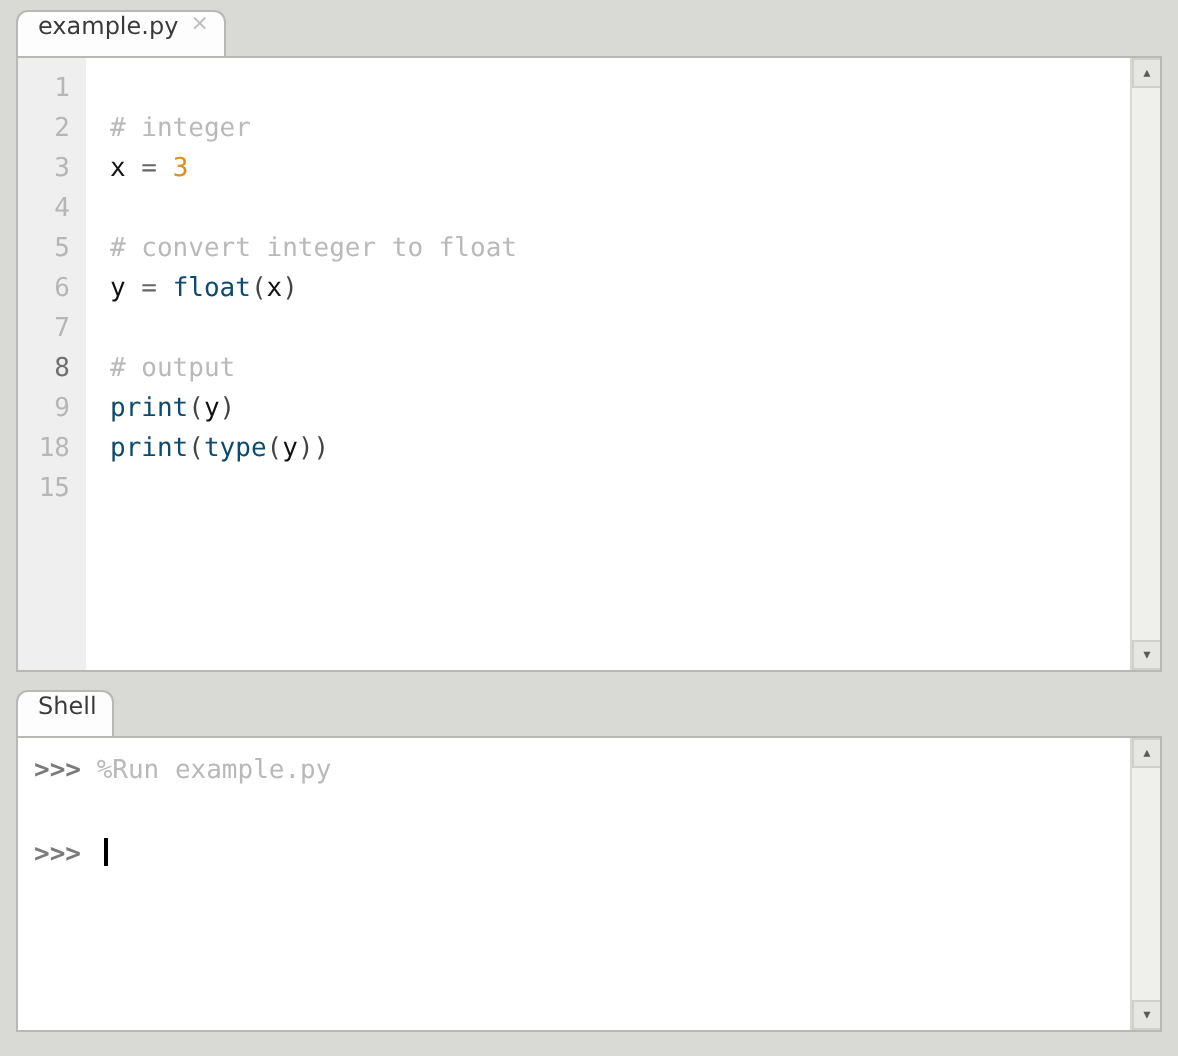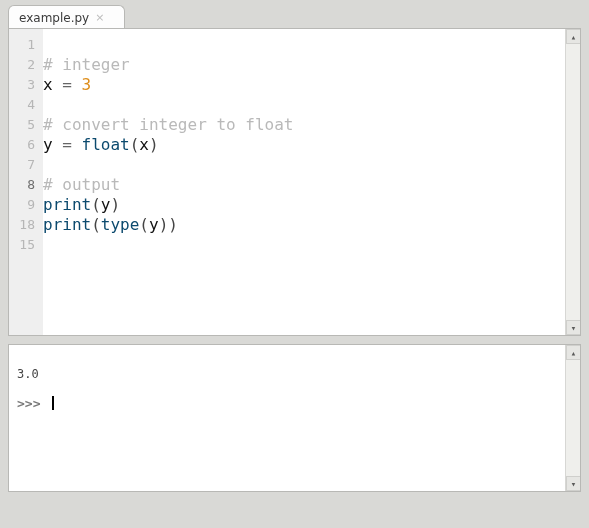--- a/index.html
+++ b/index.html
@@ -18,23 +18,23 @@
   }
   .pane.editor { top: 4px; height: 332px; }
   .pane.shell  { top: 344px; height: 172px; }
 
   .tabbar {
     height: 24px;
     position: relative;
   }
   .tab {
     display: inline-flex;
-    align-items: center;
+    align-items: flex-start;
     height: 24px;
-    padding: 0 20px 0 10px;
+    padding: 0 8px 0 10px;
     background: #fdfdfd;
     border: 1px solid #b8b8b5;
     border-bottom: none;
     border-top-left-radius: 6px;
     border-top-right-radius: 6px;
     position: relative;
     top: 1px;
     font-family: "DejaVu Sans", Arial, sans-serif;
     font-size: 12px;
     color: #3a3a3a;
@@ -84,24 +84,24 @@
     color: #b6b6b6;
     padding: 6px 8px 6px 0;
     text-align: right;
     min-width: 34px;
     font-size: 13px;
     line-height: 20px;
     user-select: none;
   }
   .gutter .cur { color: #6e6e6e; font-weight: 500; }
   .code {
-    padding: 6px 0;
+    padding: 6px 12px;
     line-height: 20px;
     white-space: pre;
-    font-size: 16px;
+    font-size: 13px;
   }
   .c-comment  { color: #b9b9b9; }
   .c-ident    { color: #111; }
   .c-op       { color: #666; }
   .c-num      { color: #de8e1c; }
   .c-builtin  { color: #0c4a6e; }
   .c-paren    { color: #444; }
 
   
   .shell-body {
@@ -153,24 +153,33 @@
       <div class="code" id="code"><div>&nbsp;</div><div><span class="c-comment"># integer</span></div><div><span class="c-ident">x </span><span class="c-op">= </span><span class="c-num">3</span></div><div>&nbsp;</div><div><span class="c-comment"># convert integer to float</span></div><div><span class="c-ident">y </span><span class="c-op">= </span><span class="c-builtin">float</span><span class="c-paren">(</span><span class="c-ident">x</span><span class="c-paren">)</span></div><div>&nbsp;</div><div><span class="c-comment"># output</span></div><div><span class="c-builtin">print</span><span class="c-paren">(</span><span class="c-ident">y</span><span class="c-paren">)</span></div><div><span class="c-builtin">print</span><span class="c-paren">(</span><span class="c-builtin">type</span><span class="c-paren">(</span><span class="c-ident">y</span><span class="c-paren">)</span><span class="c-paren">)</span></div><div>&nbsp;</div></div>
     </div>
     <div class="scrollbar">
       <div class="arrow">▴</div>
       <div class="arrow">▾</div>
     </div>
   </div>
 </div>
 
 <div class="pane shell">
+  <div class="tabbar">
+    <div class="tab">
+      <span>Shell</span>
+    </div>
+  </div>
   <div class="panel">
     <div class="shell-body">
+      <span class="row">
+        <span class="prompt">&gt;&gt;&gt;</span>
+        <span> </span>
+        <span class="runcmd">%Run example.py</span>
+      </span>
       <span class="blankrow row"></span>
-      <span class="row out">  <span>3.0</span></span>
       <span class="blankrow row"></span>
       <span class="row">
         <span class="prompt">&gt;&gt;&gt;</span>
         <span class="cursor"></span>
       </span>
     </div>
     <div class="scrollbar">
       <div class="arrow">▴</div>
       <div class="arrow">▾</div>
     </div>

